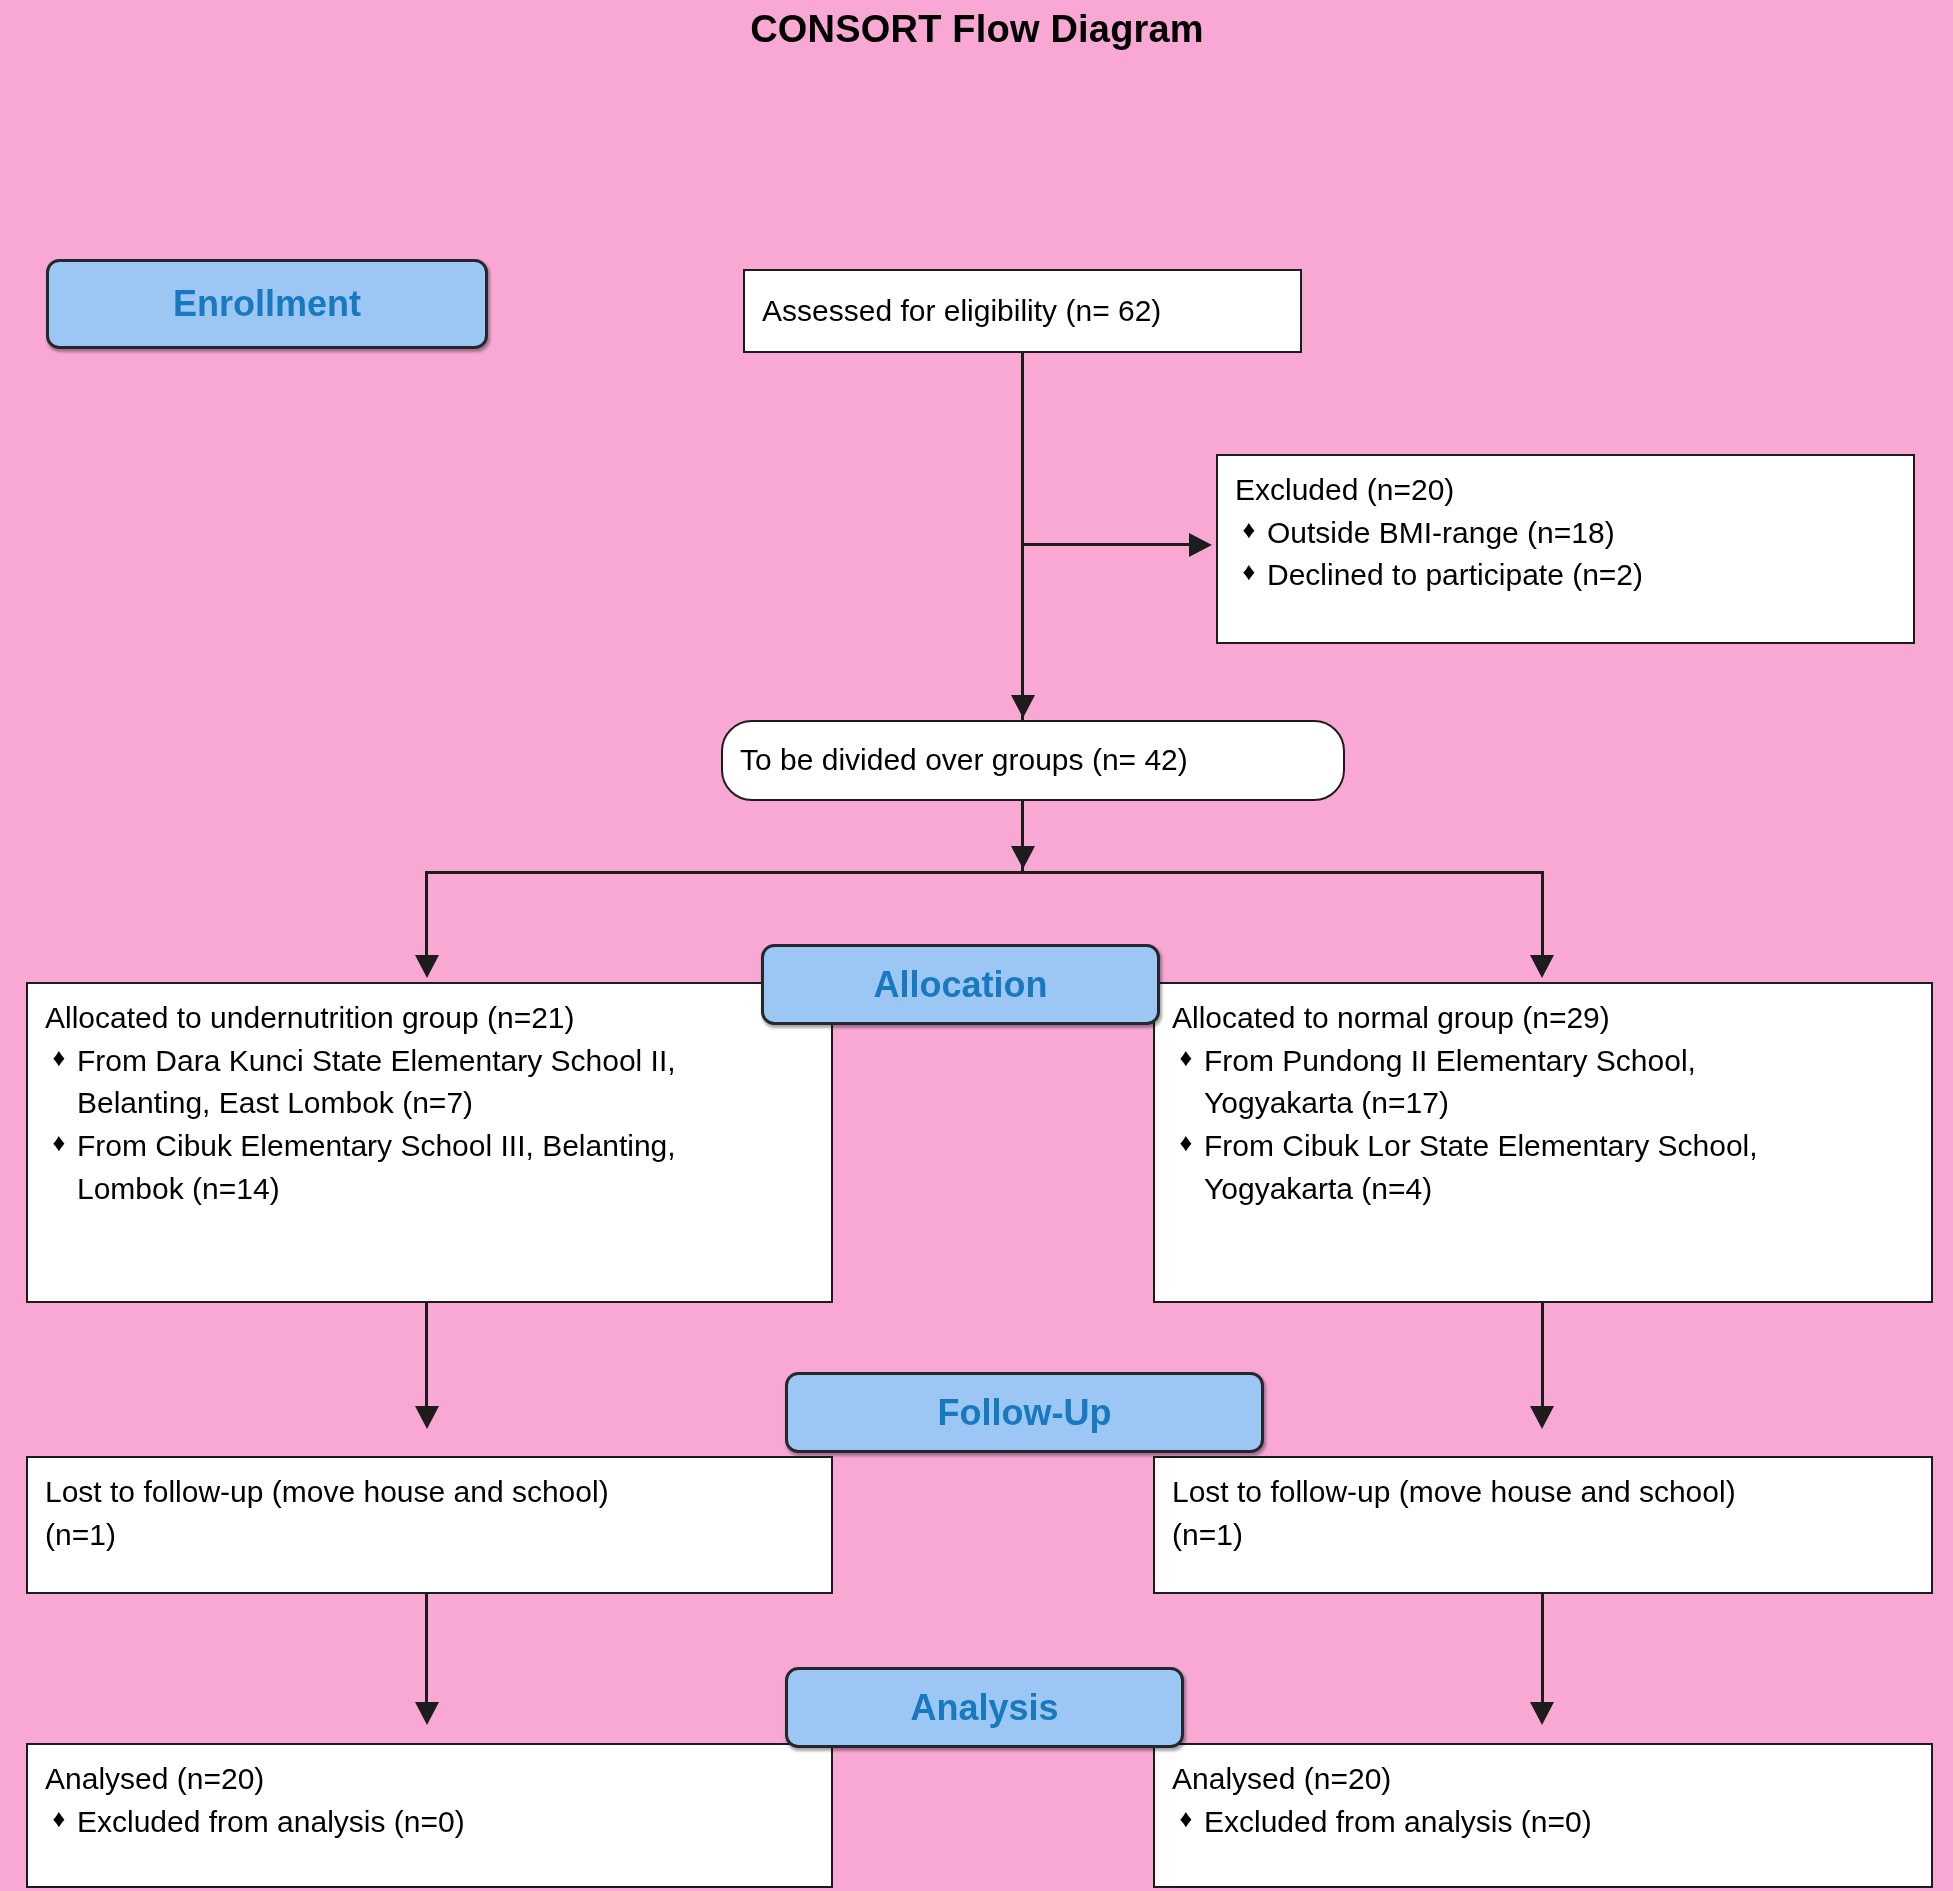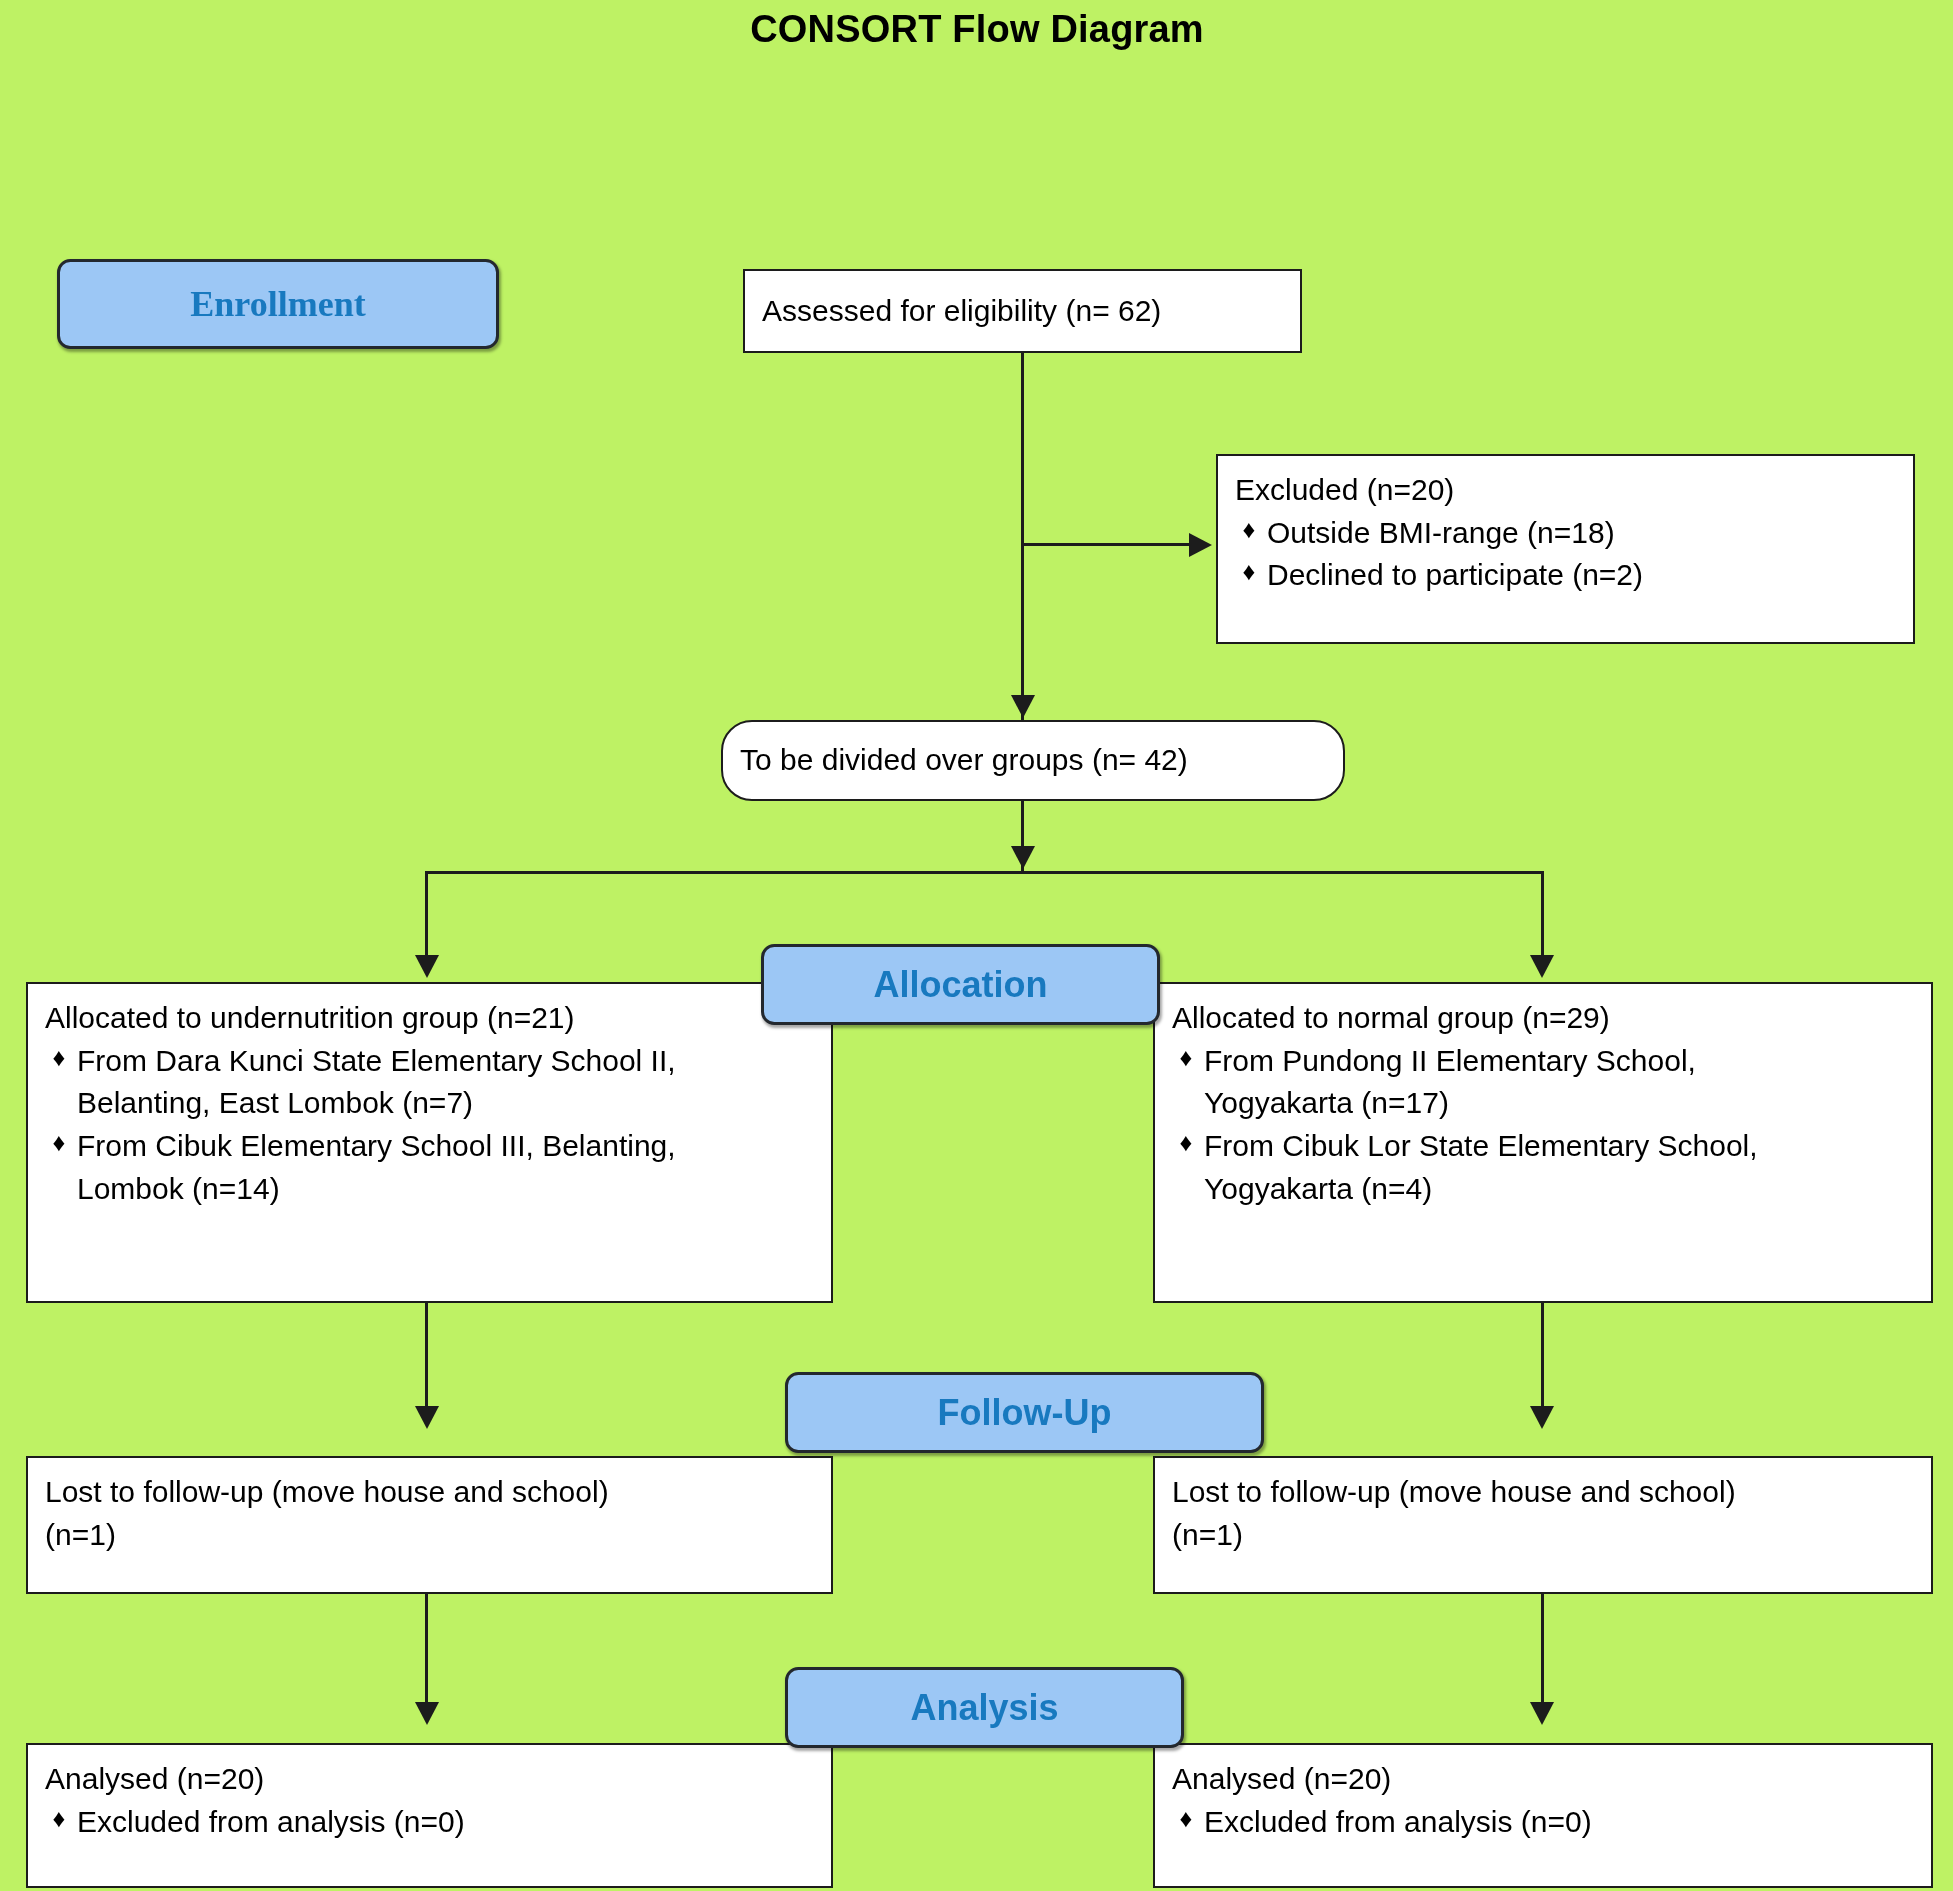--- a/index.html
+++ b/index.html
@@ -7,21 +7,21 @@
     padding: 0;
     background: #ffffff;
   }
   body {
     font-family: "Liberation Sans", sans-serif;
   }
   #canvas {
     position: relative;
     width: 1954px;
     height: 1892px;
-    background: #bef264;
+    background: #f9a8d4;
     overflow: hidden;
   }
   
   #diagram-title {
     position: absolute;
     left: 0;
     top: 7.6px;
     width: 1954px;
     text-align: center;
     font-size: 38px;
@@ -137,21 +137,21 @@
   <div class="vline" style="left:425px; top:1300px; height:119px;"></div>
   <div class="arrow-down" style="left:415px; top:1406px;"></div>
   <div class="vline" style="left:1541px; top:1300px; height:119px;"></div>
   <div class="arrow-down" style="left:1530px; top:1406px;"></div>
 
   <div class="vline" style="left:425px; top:1594px; height:124px;"></div>
   <div class="arrow-down" style="left:415px; top:1702px;"></div>
   <div class="vline" style="left:1541px; top:1594px; height:124px;"></div>
   <div class="arrow-down" style="left:1530px; top:1702px;"></div>
 
-  <div class="stage" style="left:57px; top:259px; width:442px; height:90px;font-family:Liberation Serif, serif;">
+  <div class="stage" style="left:46px; top:259px; width:442px; height:90px;">
     <span>Enrollment</span>
   </div>
 
   <div class="stage" style="left:761px; top:944px; width:399px; height:81px;">
     <span>Allocation</span>
   </div>
 
   <div class="stage" style="left:785px; top:1372px; width:479px; height:81px;">
     <span>Follow-Up</span>
   </div>

